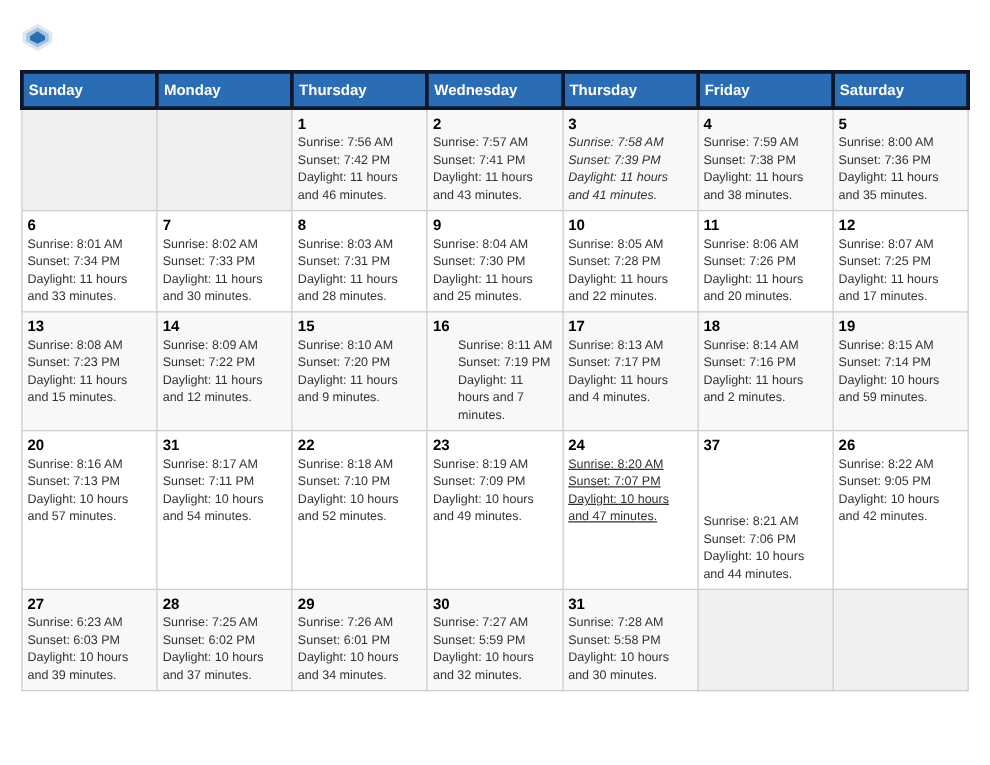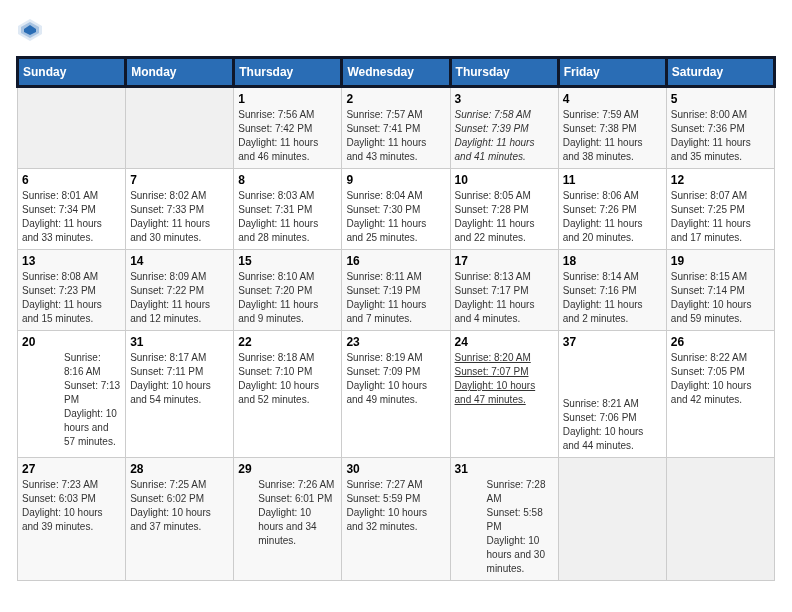--- a/index.html
+++ b/index.html
@@ -212,21 +212,21 @@
 Daylight: 11 hours and 12 minutes.</div>
         </td>
         <td>
           <span class="day-num">15</span>
           <div class="day-info" style="white-space: pre-line;">Sunrise: 8:10 AM
 Sunset: 7:20 PM
 Daylight: 11 hours and 9 minutes.</div>
         </td>
         <td>
           <span class="day-num">16</span>
-          <div class="day-info" style="white-space: pre-line;">Sunrise: 8:11 AM
+          <div class="day-info" style="white-space: pre-line; margin-left: 20px;">Sunrise: 8:11 AM
 Sunset: 7:19 PM
 Daylight: 11 hours and 7 minutes.</div>
         </td>
         <td>
           <span class="day-num">17</span>
           <div class="day-info" style="white-space: pre-line;">Sunrise: 8:13 AM
 Sunset: 7:17 PM
 Daylight: 11 hours and 4 minutes.</div>
         </td>
         <td>
@@ -238,21 +238,21 @@
         <td>
           <span class="day-num">19</span>
           <div class="day-info" style="white-space: pre-line;">Sunrise: 8:15 AM
 Sunset: 7:14 PM
 Daylight: 10 hours and 59 minutes.</div>
         </td>
       </tr>
       <tr>
         <td>
           <span class="day-num">20</span>
-          <div class="day-info" style="white-space: pre-line; margin-left: 42px;">Sunrise: 8:16 AM
+          <div class="day-info" style="white-space: pre-line;">Sunrise: 8:16 AM
 Sunset: 7:13 PM
 Daylight: 10 hours and 57 minutes.</div>
         </td>
         <td>
           <span class="day-num">31</span>
           <div class="day-info" style="white-space: pre-line;">Sunrise: 8:17 AM
 Sunset: 7:11 PM
 Daylight: 10 hours and 54 minutes.</div>
         </td>
         <td>
@@ -275,52 +275,52 @@
         </td>
         <td>
           <span class="day-num">37</span>
           <div class="day-info" style="white-space: pre-line; margin-top: 48px;">Sunrise: 8:21 AM
 Sunset: 7:06 PM
 Daylight: 10 hours and 44 minutes.</div>
         </td>
         <td>
           <span class="day-num">26</span>
           <div class="day-info" style="white-space: pre-line;">Sunrise: 8:22 AM
-Sunset: 7:05 PM
+Sunset: 9:05 PM
 Daylight: 10 hours and 42 minutes.</div>
         </td>
       </tr>
       <tr>
         <td>
           <span class="day-num">27</span>
-          <div class="day-info" style="white-space: pre-line;">Sunrise: 7:23 AM
+          <div class="day-info" style="white-space: pre-line;">Sunrise: 6:23 AM
 Sunset: 6:03 PM
 Daylight: 10 hours and 39 minutes.</div>
         </td>
         <td>
           <span class="day-num">28</span>
           <div class="day-info" style="white-space: pre-line;">Sunrise: 7:25 AM
 Sunset: 6:02 PM
 Daylight: 10 hours and 37 minutes.</div>
         </td>
         <td>
           <span class="day-num">29</span>
-          <div class="day-info" style="white-space: pre-line; margin-left: 20px;">Sunrise: 7:26 AM
+          <div class="day-info" style="white-space: pre-line;">Sunrise: 7:26 AM
 Sunset: 6:01 PM
 Daylight: 10 hours and 34 minutes.</div>
         </td>
         <td>
           <span class="day-num">30</span>
           <div class="day-info" style="white-space: pre-line;">Sunrise: 7:27 AM
 Sunset: 5:59 PM
 Daylight: 10 hours and 32 minutes.</div>
         </td>
         <td>
           <span class="day-num">31</span>
-          <div class="day-info" style="white-space: pre-line; margin-left: 32px;">Sunrise: 7:28 AM
+          <div class="day-info" style="white-space: pre-line;">Sunrise: 7:28 AM
 Sunset: 5:58 PM
 Daylight: 10 hours and 30 minutes.</div>
         </td>
         <td class="empty"></td>
         <td class="empty"></td>
       </tr>
     </tbody>
 </table>
 
 </body></html>

